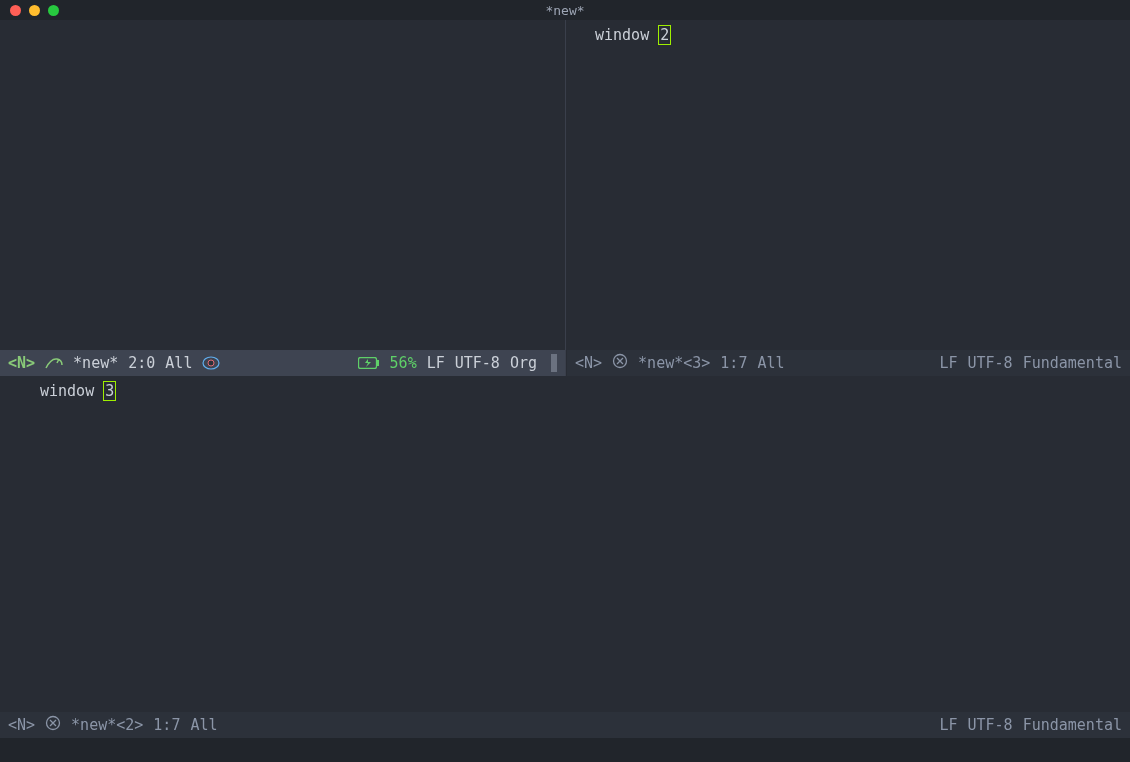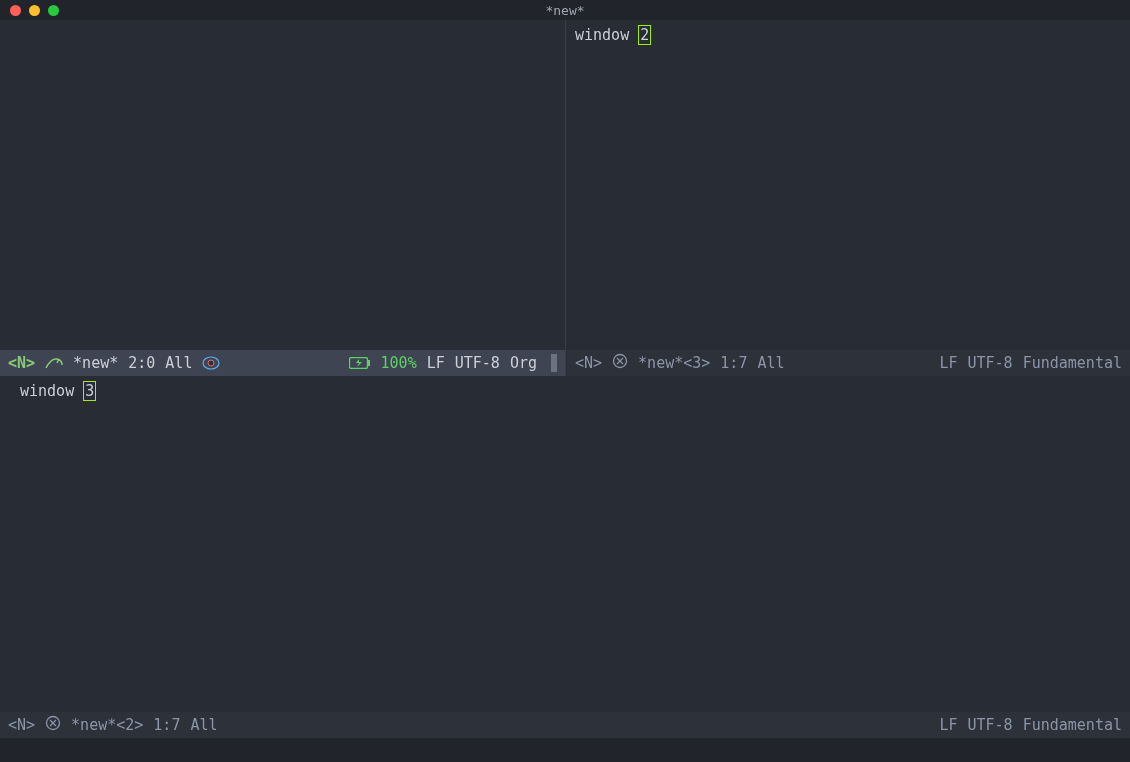--- a/index.html
+++ b/index.html
@@ -37,20 +37,21 @@
     .editor {
       position: relative;
       width: 1130px;
       height: 742px;
     }
 
     .pane {
       position: absolute;
       background: #282c34;
       overflow: hidden;
+      padding-left: 20px;
     }
 
     .pane-text {
       padding: 4px 8px;
       line-height: 22px;
       white-space: pre;
       font-size: 15px;
       height: 100%;
     }
 
@@ -156,21 +157,21 @@
         </svg>
     </span>
     <span class="ml-spacer"></span>
     <span class="battery-green">
       <svg width="22" height="12" viewBox="0 0 22 12" style="vertical-align:-1px">
           <rect x="0.5" y="0.5" width="18" height="11" rx="2" fill="none" stroke="#5fd068" stroke-width="1.3"></rect>
           <rect x="19" y="3" width="2" height="6" fill="#5fd068"></rect>
           <path d="M10 2 L7 6 L10 6 L8 10 L13 5 L10 5 Z" fill="#5fd068"></path>
         </svg>
     </span>
-    <span class="battery-green">100%</span>
+    <span class="battery-green">56%</span>
     <span>LF</span>
     <span>UTF-8</span>
     <span>Org</span>
     <span style="width:6px;height:18px;background:#6b7280;display:inline-block;margin-left:4px"></span>
   </div>
 
   <div class="modeline ml-inactive" style="top:330px; left:567px; width:563px;">
     <span class="evil-state-dim">&lt;N&gt;</span>
     <span>
       <svg width="16" height="16" viewBox="0 0 16 16">

